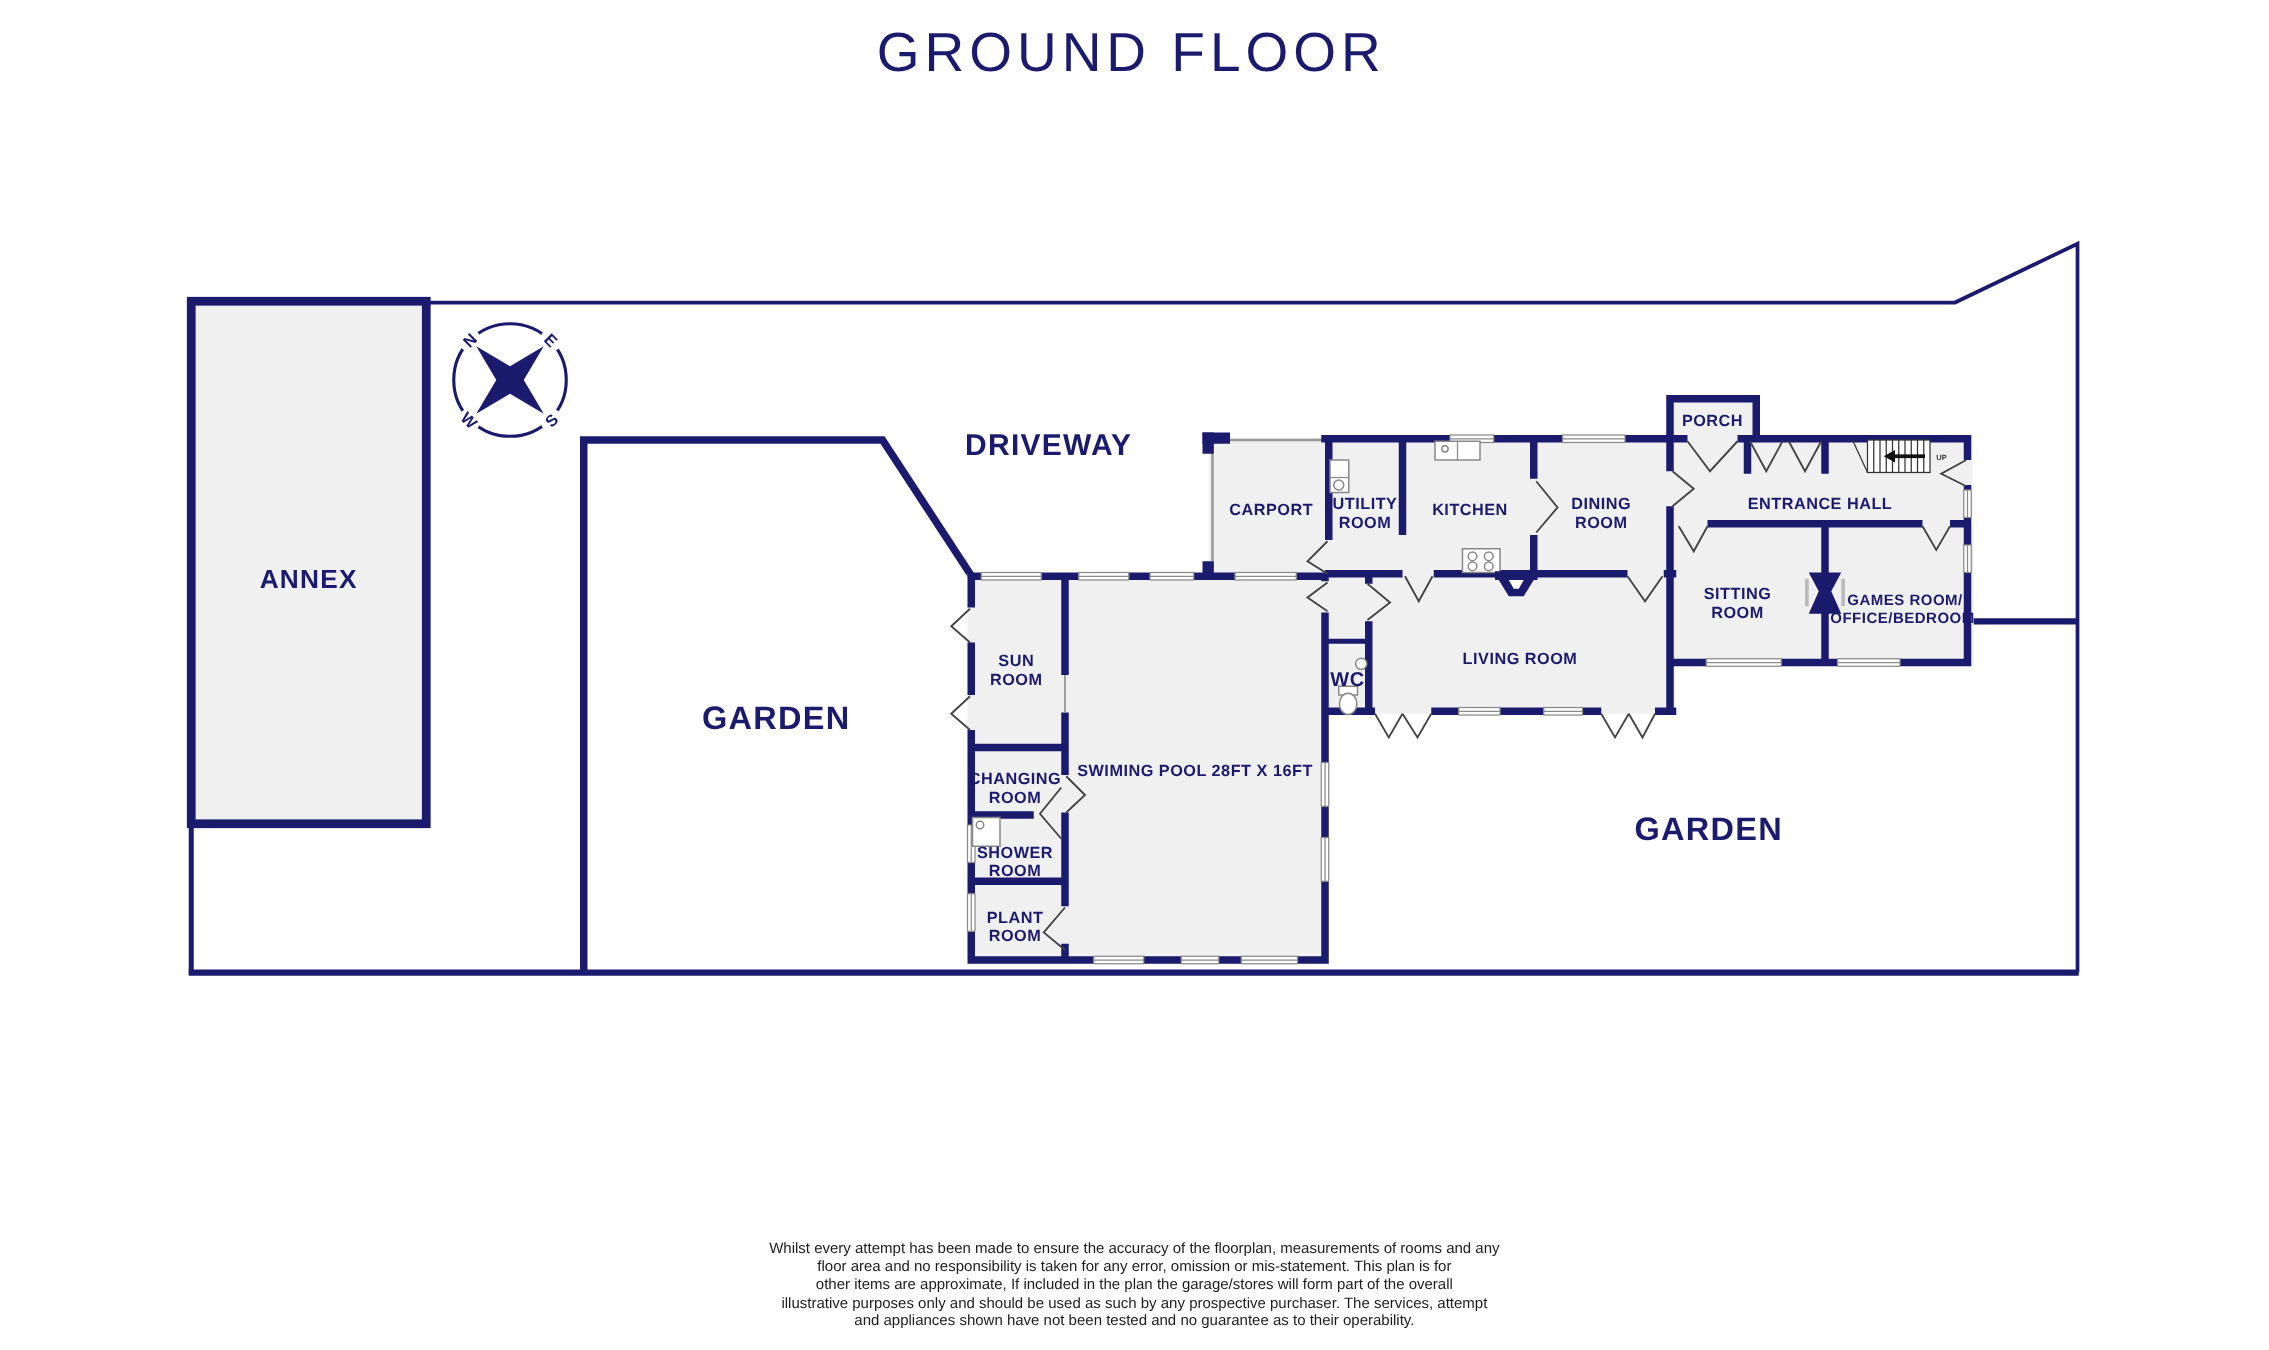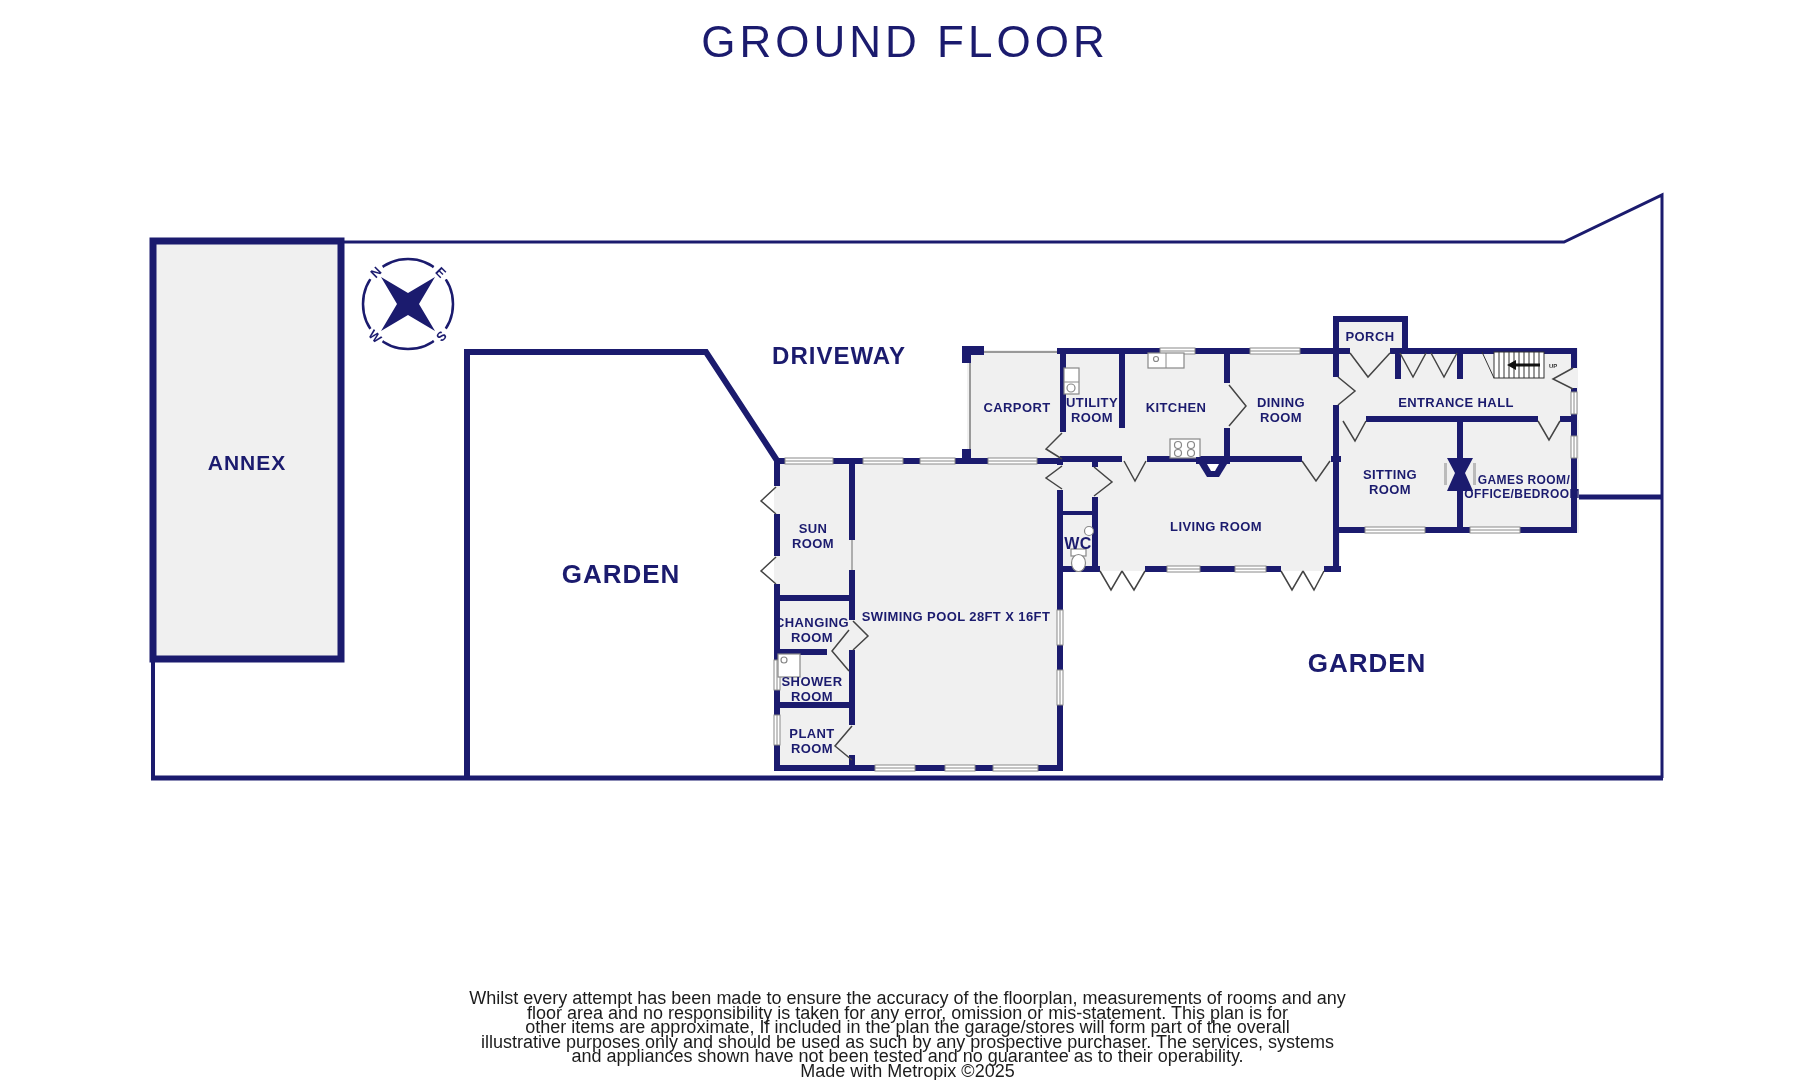--- a/index.html
+++ b/index.html
@@ -14,21 +14,21 @@
   .rl-sm{font-size:12px;} .rl-lg{font-size:16px;}
   .cl{font-family:"Liberation Sans",sans-serif;font-weight:bold;font-size:13px;fill:#1b1b6e;text-anchor:middle;}
   .up{font-family:"Liberation Sans",sans-serif;font-weight:bold;font-size:6px;fill:#333;text-anchor:start;letter-spacing:0;}
   .wall{stroke:#1b1b6e;stroke-width:6;fill:none;}
   .thinb{stroke:#1b1b6e;fill:none;}
   .door{stroke:#444;stroke-width:1.5;fill:none;}
   .fx{stroke:#888;stroke-width:1.2;fill:#fff;}
   .winr{fill:#fff;stroke:#8a8a8a;stroke-width:1;}
   .winl{stroke:#8a8a8a;stroke-width:1;}
   .disclaimer{position:absolute;left:0;right:0;top:991px;text-align:center;
-              font-size:18px;line-height:14.5px;color:#1c1c1c;}
+              font-size:12px;line-height:14.5px;color:#1c1c1c;}
 </style>
 </head>
 <body>
 
 <div id="canvas">
 <svg width="1815" height="1080" viewBox="0 0 1815 1080">
 
   <g>
     <polyline class="thinb" stroke-width="3" points="341,242 1564,242 1662,195 1662,778"></polyline>
     <line class="thinb" stroke-width="5" x1="151" y1="778" x2="1663" y2="778"></line>
@@ -275,17 +275,16 @@
   <text class="rl" x="812" y="686">SHOWER</text>
   <text class="rl" x="812" y="701">ROOM</text>
   <text class="rl" x="812" y="738">PLANT</text>
   <text class="rl" x="812" y="753">ROOM</text>
 </svg>
 
 <div class="disclaimer">
   <div>Whilst every attempt has been made to ensure the accuracy of the floorplan, measurements of rooms and any</div>
   <div>floor area and no responsibility is taken for any error, omission or mis-statement. This plan is for</div>
   <div>other items are approximate, If included in the plan the garage/stores will form part of the overall</div>
-  <div>illustrative purposes only and should be used as such by any prospective purchaser. The services, systems</div>
+  <div>illustrative purposes only and should be used as such by any prospective purchaser. The services, attempt</div>
   <div>and appliances shown have not been tested and no guarantee as to their operability.</div>
-  <div>Made with Metropix ©2025</div>
 </div>
 </div>
 
 </body></html>

